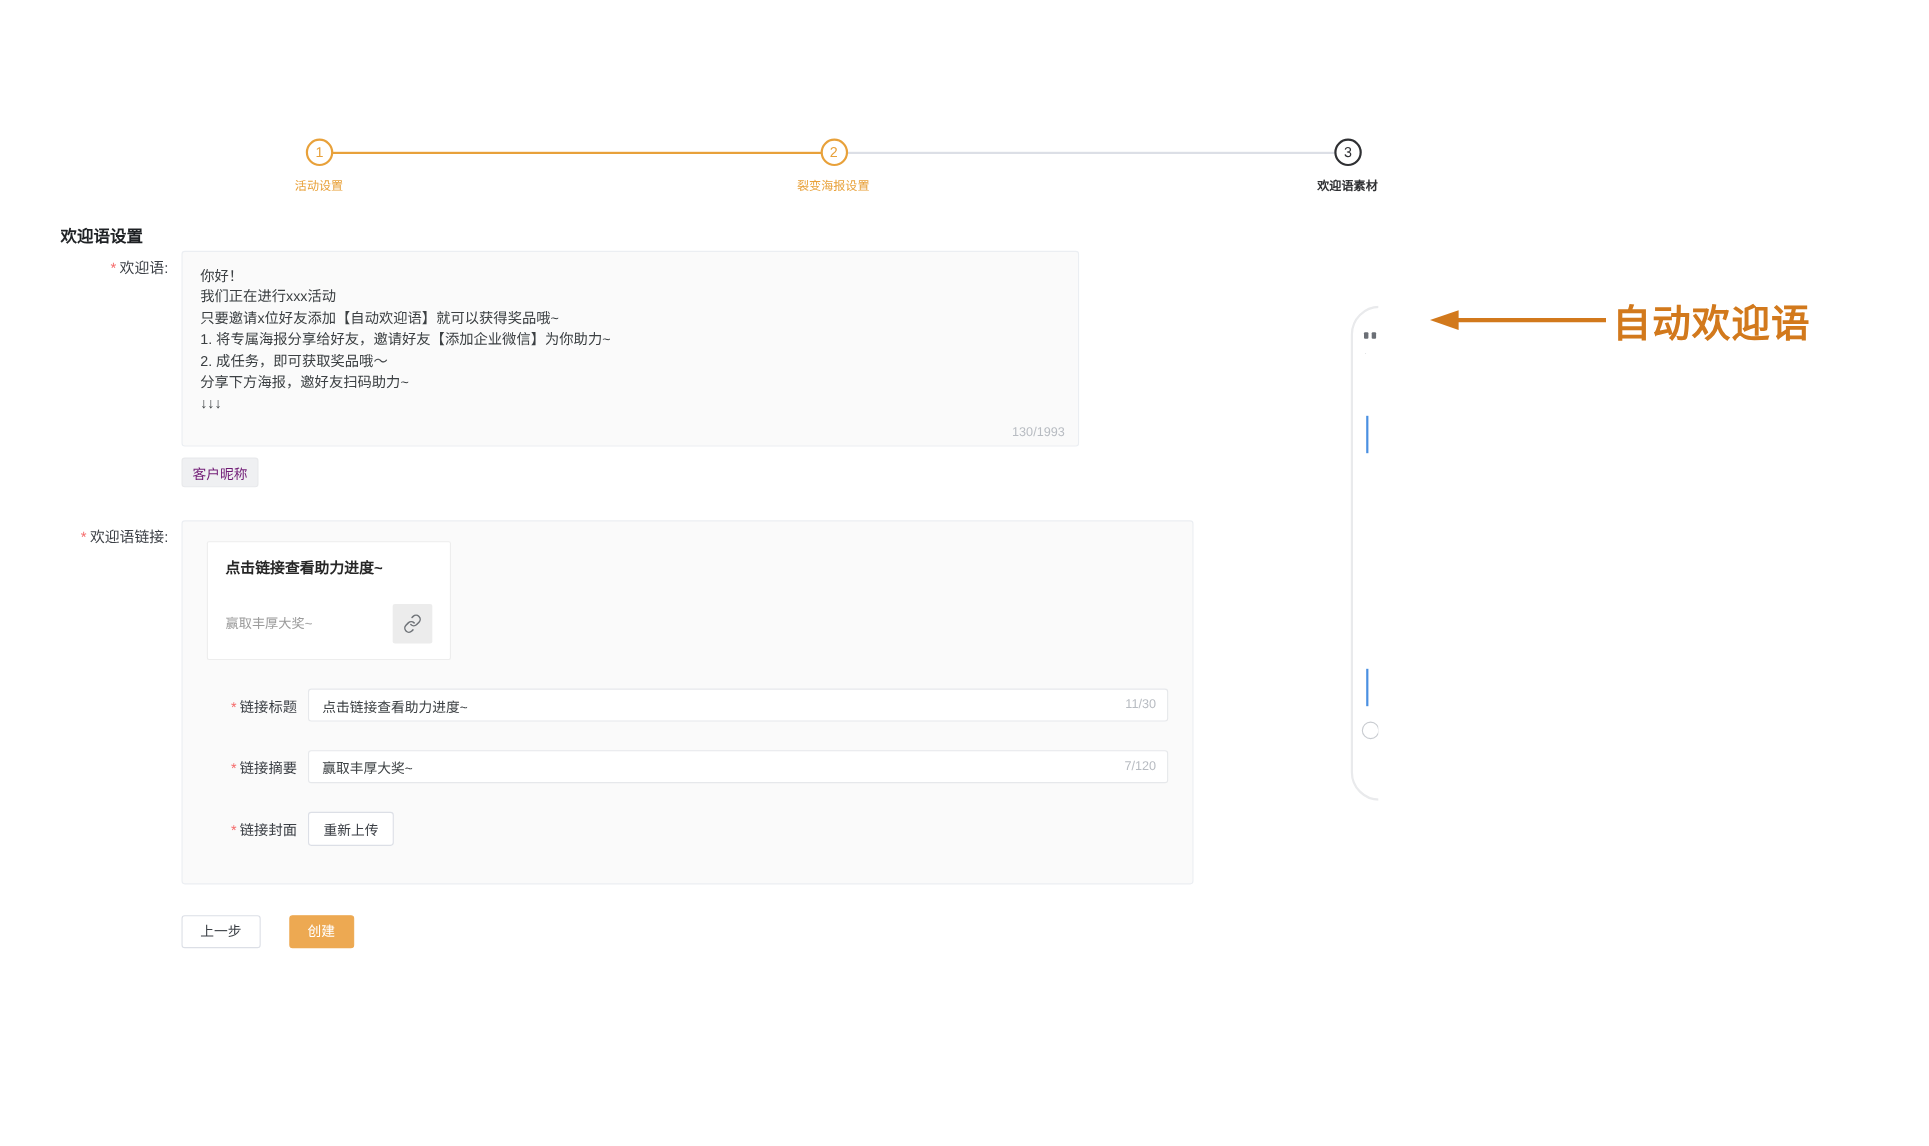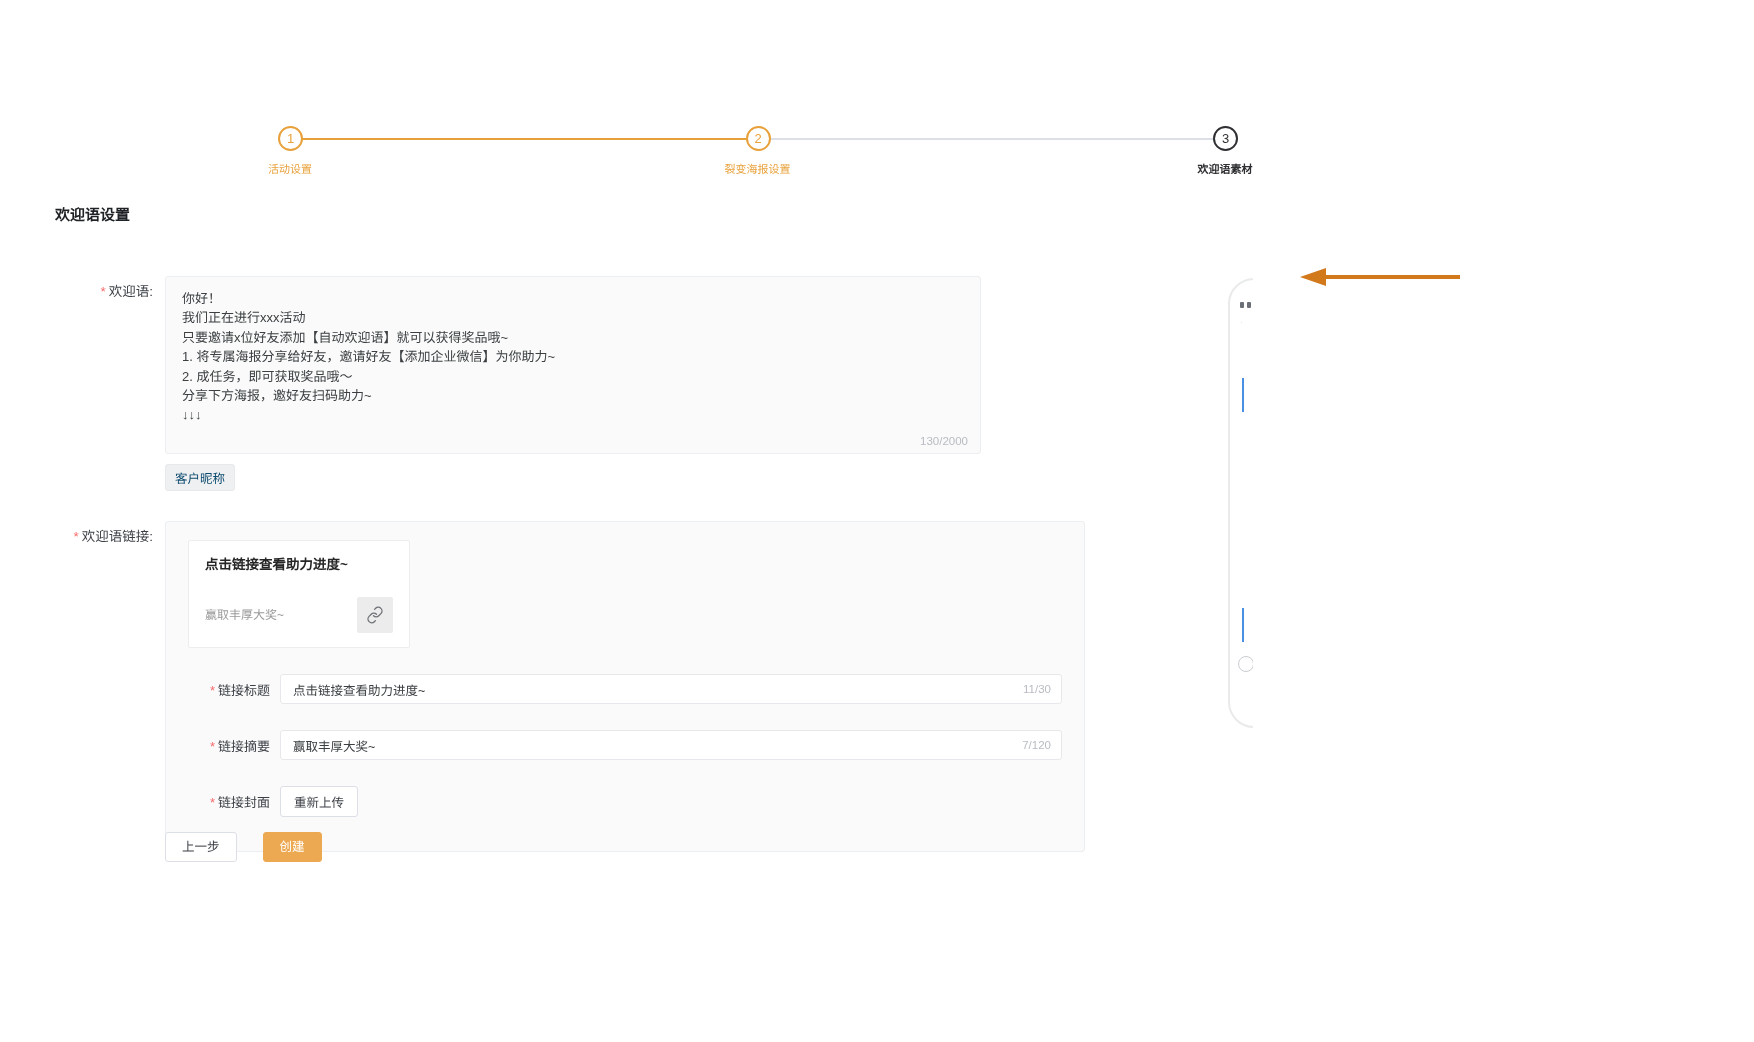--- a/index.html
+++ b/index.html
@@ -91,21 +91,20 @@
     font-weight: bold;
     color: #1f2225;
   }
 
   
   .form {
     position: absolute;
     left: 55px;
     top: 228px;
     width: 1135px;
-    margin-top: 48px;
   }
   .form-row {
     display: flex;
     align-items: flex-start;
     margin-bottom: 0;
   }
   .form-label {
     width: 110px;
     flex: 0 0 110px;
     text-align: right;
@@ -144,21 +143,21 @@
     font-size: 11.5px;
     color: #b8bcc2;
   }
   .tag-row { margin-top: 10px; }
   .tag {
     display: inline-block;
     background: #eff0f2;
     border: 1px solid #e8e9eb;
     border-radius: 3px;
     font-size: 12.5px;
-    color: #0c4a6e;
+    color: #701a75;
     padding: 3px 9px;
   }
 
   
   .link-panel {
     width: 920px;
     background: #fafafa;
     border: 1px solid #ebeef2;
     border-radius: 3px;
     padding: 18px 22px 34px 22px;
@@ -398,21 +397,21 @@
     </div>
     <div class="form-control">
       <div class="textarea-box">
         <div class="textarea-line">你好！</div>
         <div class="textarea-line">我们正在进行xxx活动</div>
         <div class="textarea-line">只要邀请x位好友添加【自动欢迎语】就可以获得奖品哦~</div>
         <div class="textarea-line">1. 将专属海报分享给好友，邀请好友【添加企业微信】为你助力~</div>
         <div class="textarea-line">2. 成任务，即可获取奖品哦～</div>
         <div class="textarea-line">分享下方海报，邀好友扫码助力~</div>
         <div class="textarea-line">↓↓↓</div>
-        <span class="char-count">130/2000</span>
+        <span class="char-count">130/1993</span>
       </div>
       <div class="tag-row">
         <span class="tag">客户昵称</span>
       </div>
     </div>
   </div>
 
   <div class="form-row" style="margin-top:30px;">
     <div class="form-label">
       <span class="req">*</span><span>欢迎语链接:</span>
@@ -480,13 +479,14 @@
   <div class="phone-accent a2"></div>
   <div class="phone-circle"></div>
 </div>
 <div class="phone-mask"></div>
 
 <div class="annotation">
   <svg class="arrow-svg" width="160" height="24" viewBox="0 0 160 24">
     <line x1="24" y1="12" x2="160" y2="12" stroke="#d2791c" stroke-width="4"></line>
     <polygon points="0,12 26,3 26,21" fill="#d2791c"></polygon>
   </svg>
+  <span class="annotation-text">自动欢迎语</span>
 </div>
 
 </body></html>

